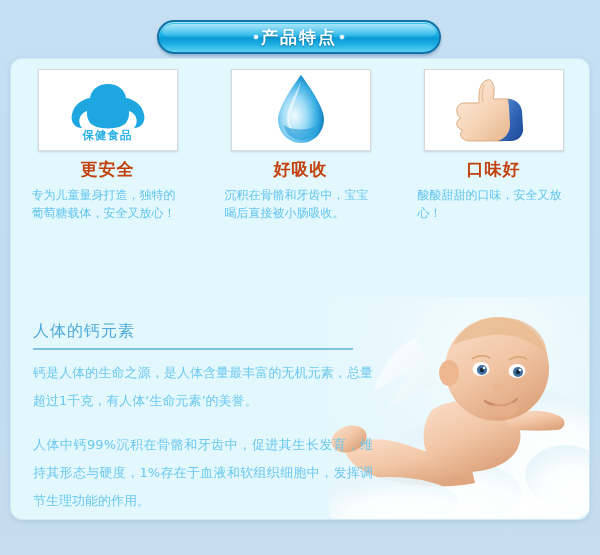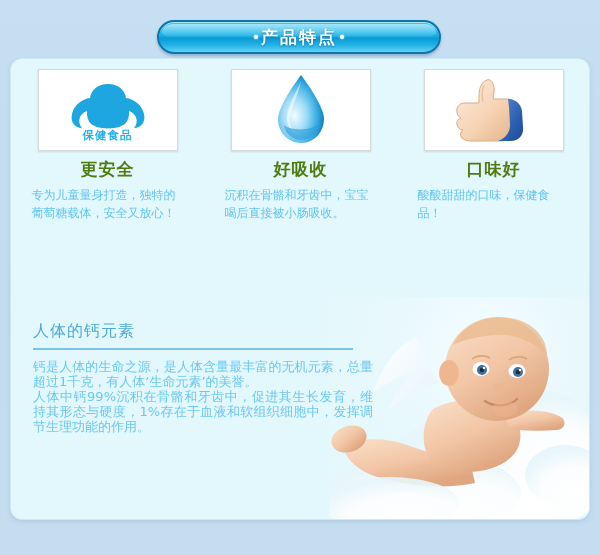--- a/index.html
+++ b/index.html
@@ -109,21 +109,21 @@
     box-shadow: 0 1px 2px rgba(110, 150, 180, 0.3);
     display: flex;
     align-items: center;
     justify-content: center;
     position: relative;
   }
   .feature-title {
     margin-top: 7px;
     font-size: 17px;
     font-weight: bold;
-    color: #4d7c0f;
+    color: #c2410c;
     letter-spacing: 1px;
   }
   .feature-desc {
     margin-top: 5px;
     width: 152px;
     font-size: 12px;
     line-height: 18px;
     color: #63c5ef;
     text-align: left;
   }
@@ -143,26 +143,26 @@
     padding-bottom: 6px;
   }
   .calcium-rule {
     width: 320px;
     height: 2px;
     background: #7cc3e6;
     margin-bottom: 9px;
   }
   .calcium-p {
     font-size: 13px;
-    line-height: 15px;
+    line-height: 28px;
     color: #6cc8ef;
     margin: 0 0 0 0;
     text-align: justify;
   }
-  .calcium-p + .calcium-p { margin-top: 0px; }
+  .calcium-p + .calcium-p { margin-top: 16px; }
 
   
   .baby-photo {
     position: absolute;
     right: 0;
     bottom: 0;
     width: 260px;
     height: 222px;
     overflow: hidden;
     z-index: 1;
@@ -238,21 +238,21 @@
                 <stop offset="55%" stop-color="#2f63b4"></stop>
                 <stop offset="100%" stop-color="#1d4896"></stop>
               </linearGradient>
             </defs>
             <path d="M41 5 C35 7 33 14 33 21 L33 28 L19 28 C13 28 10 32 11 37 C11 40 13 42 15 43 C12 44 10 47 11 50 C12 53 14 55 17 55 C14 57 14 61 16 63 C18 65 21 66 25 66 L55 66 C62 66 67 62 68 56 L70 33 C70 27 67 24 61 24 L47 24 C48 19 49 13 47 9 C46 6 44 4 41 5 Z" fill="url(#skinGrad)" stroke="#d8ad85" stroke-width="1"></path>
             <path d="M62 24 C70 24 75 29 76 36 L77 52 C78 60 73 66 65 66 L52 66 C60 63 64 57 64 50 L63 32 Z" fill="url(#cuffGrad)"></path>
             <path d="M38 10 C36 15 36 22 37 27" fill="none" stroke="#e8c19c" stroke-width="1.4"></path>
           </svg>
         </div>
         <div class="feature-title">口味好</div>
-        <div class="feature-desc">酸酸甜甜的口味，保健食品！</div>
+        <div class="feature-desc">酸酸甜甜的口味，安全又放心！</div>
       </div>
     </div>
 
     <div class="baby-photo">
       <div class="baby-bg"></div>
       <svg class="baby-svg" width="260" height="222" viewBox="0 0 260 222">
         <defs>
           <radialGradient id="furGrad" cx="62%" cy="78%" r="70%">
             <stop offset="0%" stop-color="#ffffff"></stop>
             <stop offset="60%" stop-color="#fbfdfe"></stop>

